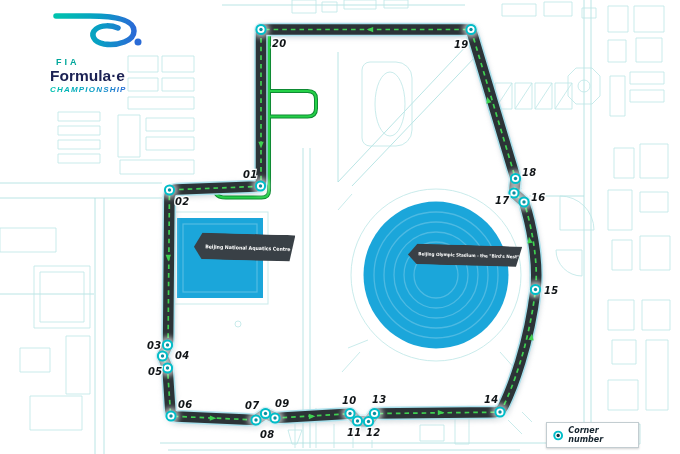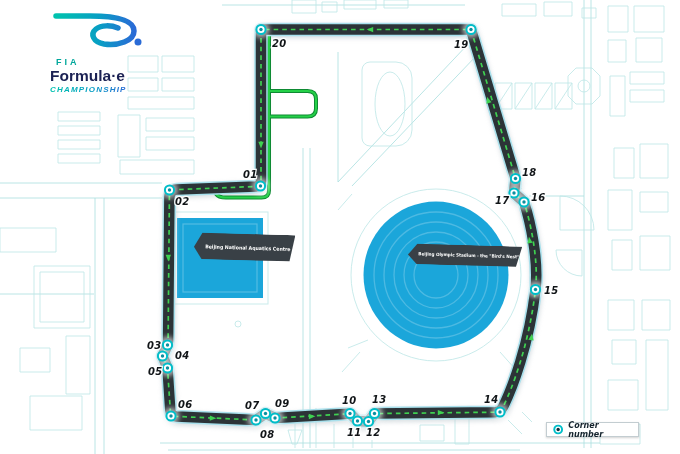--- a/index.html
+++ b/index.html
@@ -12,21 +12,21 @@
   .banner{position:absolute;background:#394046;color:#fff;display:flex;align-items:center;
           justify-content:center;text-align:center;font-weight:bold;
           transform:rotate(1.8deg);transform-origin:left center;
           clip-path:polygon(8% 2%,100% 0%,95% 97%,8% 100%,0% 55%);
           padding-left:7px;box-sizing:border-box;}
   .banner span{white-space:nowrap;display:inline-block;}
   .banner.aquatics{left:194px;top:232px;width:101px;height:27px;font-size:5px;}
   .banner.aquatics span{transform:scaleX(.93);}
   .banner.stadium{left:408px;top:243px;width:114px;height:21px;font-size:4.5px;}
   .banner.stadium span{transform:scaleX(.92);}
-  .legend{position:absolute;left:546px;top:422px;width:93px;height:15px;background:#fff;
+  .legend{position:absolute;left:546px;top:422px;width:93px;height:26px;background:#fff;
           border:1px solid #c3cdd1;box-shadow:0 1px 2px rgba(0,0,0,.18);display:flex;
           align-items:center;gap:5px;padding:0 6px;box-sizing:border-box;
           font-size:8px;font-weight:bold;font-style:oblique;color:#15242e;}
   .logo{position:absolute;left:46px;top:8px;width:122px;height:88px;}
 </style>
 </head>
 <body>
 
 <div class="stage">
 

